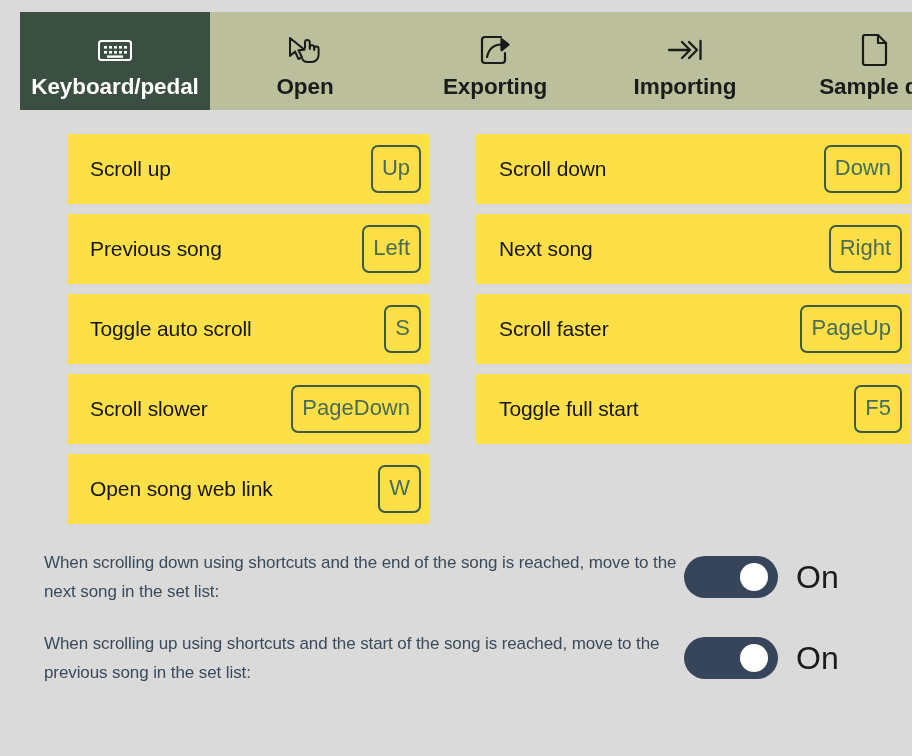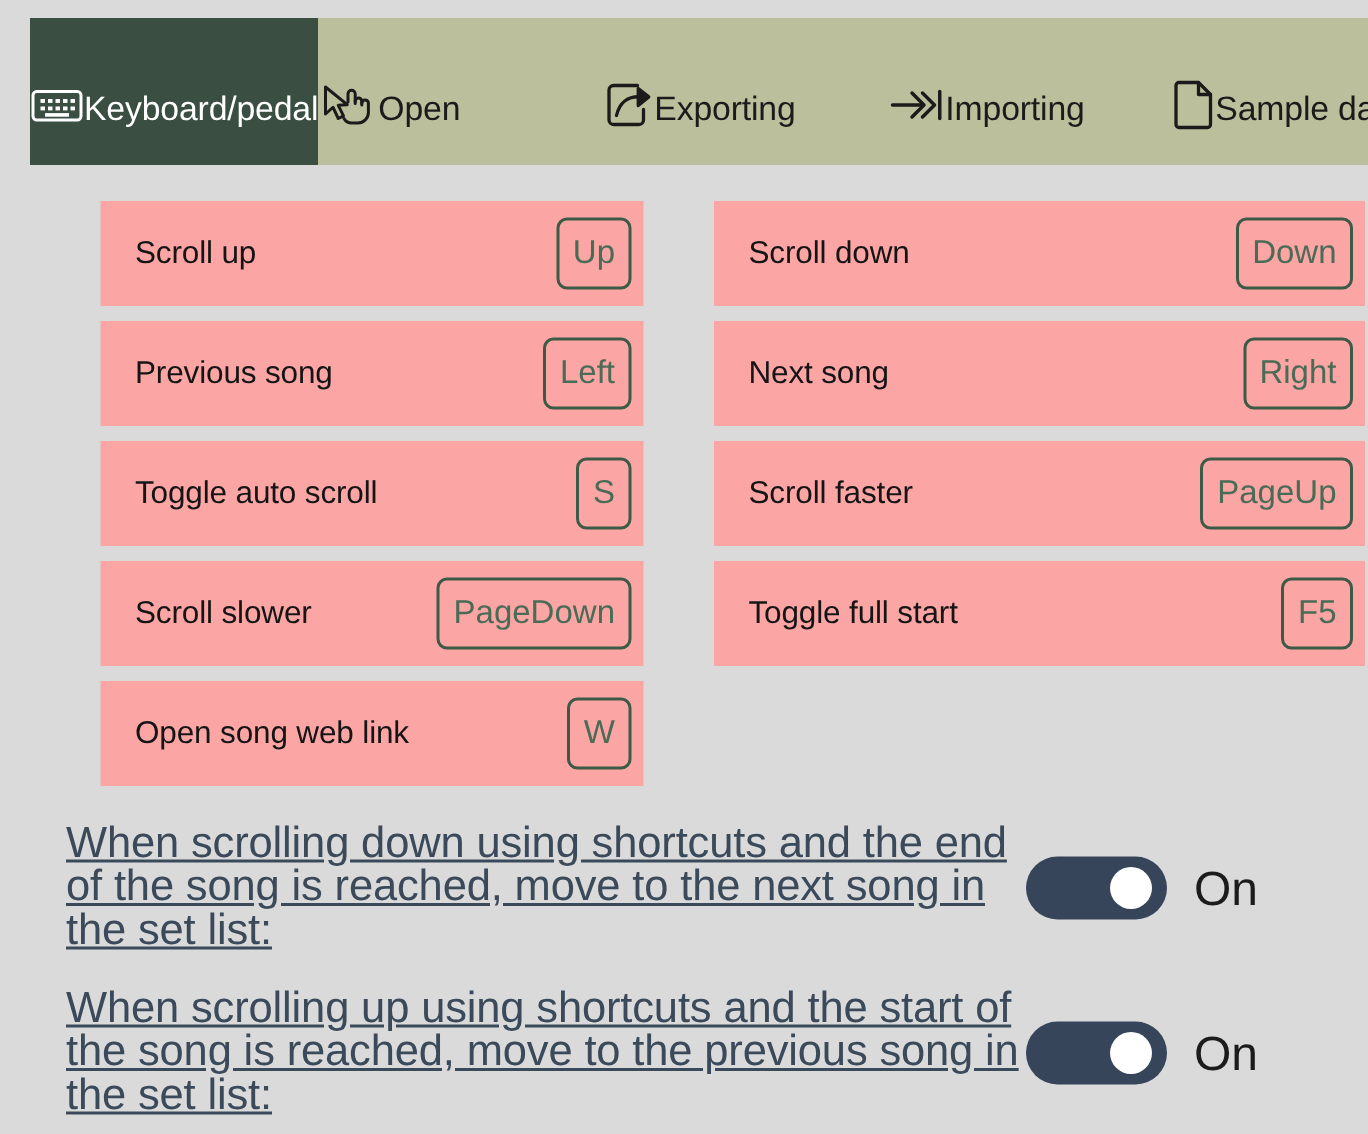--- a/index.html
+++ b/index.html
@@ -22,27 +22,28 @@
     top: 12px;
     right: 0;
     height: 98px;
     background: #bcbf9b;
     display: flex;
     align-items: stretch;
   }
   .tab {
     flex: 0 0 190px;
     display: flex;
-    flex-direction: row;
+    flex-direction: column;
     align-items: center;
     justify-content: flex-start;
     padding-top: 18px;
     box-sizing: border-box;
     color: #1b1b1b;
     cursor: default;
+    font-weight: bold;
   }
   .tab.active {
     background: #3a4f42;
     color: #ffffff;
   }
   .tab-icon {
     height: 40px;
     display: flex;
     align-items: center;
     justify-content: center;
@@ -67,21 +68,21 @@
   .col {
     position: absolute;
     top: 0;
   }
   .col-left  { left: 67px;  width: 362px; }
   .col-right { left: 476px; width: 434px; }
 
   .row {
     position: relative;
     height: 70px;
-    background: #fca5a5;
+    background: #fde047;
     margin-bottom: 10px;
     display: flex;
     align-items: center;
     box-sizing: border-box;
     padding: 0 8px 0 23px;
   }
   .row-label {
     flex: 1 1 auto;
     font-size: 21px;
     color: #151515;
@@ -111,25 +112,24 @@
     width: 850px;
   }
   .setting-row {
     display: flex;
     align-items: center;
     margin-bottom: 23px;
   }
   .setting-text {
     width: 640px;
     flex: 0 0 640px;
-    font-size: 29px;
+    font-size: 17px;
     line-height: 29px;
     color: #3b4a5a;
     letter-spacing: -0.1px;
-    text-decoration: underline;
   }
   .toggle {
     flex: 0 0 auto;
     width: 94px;
     height: 42px;
     border-radius: 21px;
     background: #36455a;
     position: relative;
     margin-right: 18px;
     cursor: pointer;

